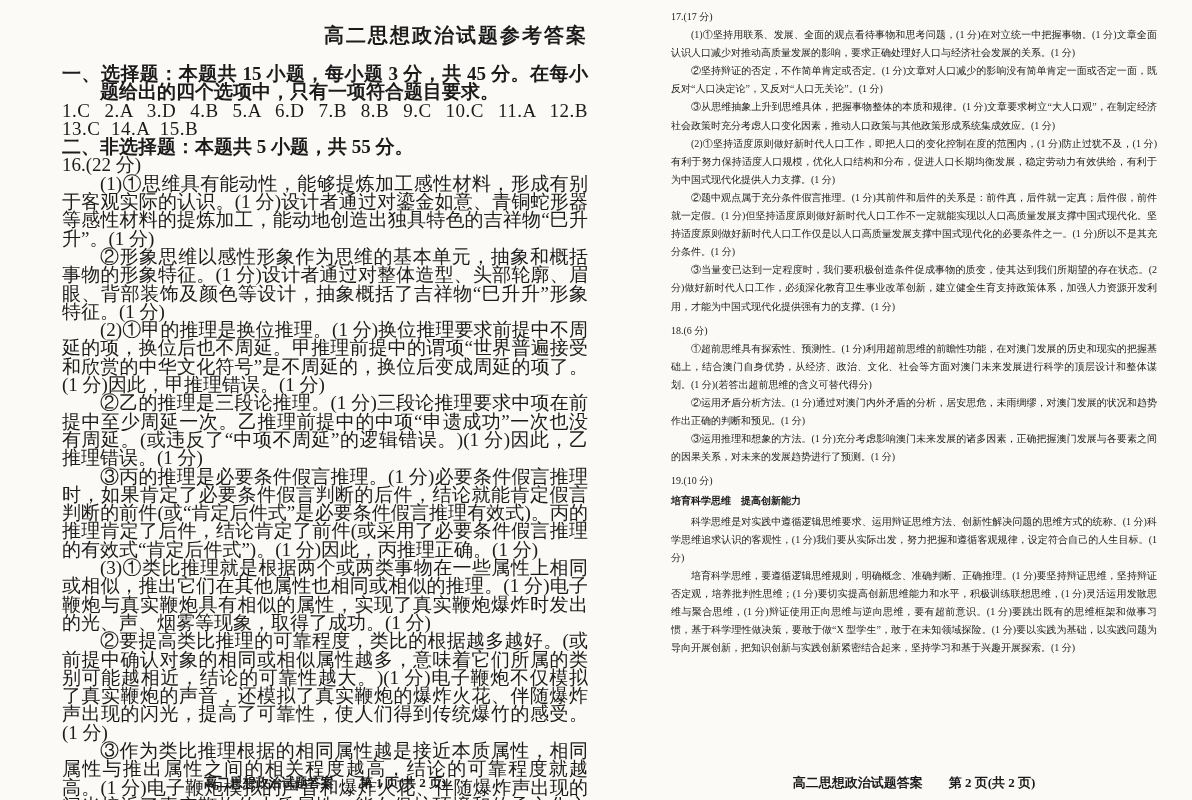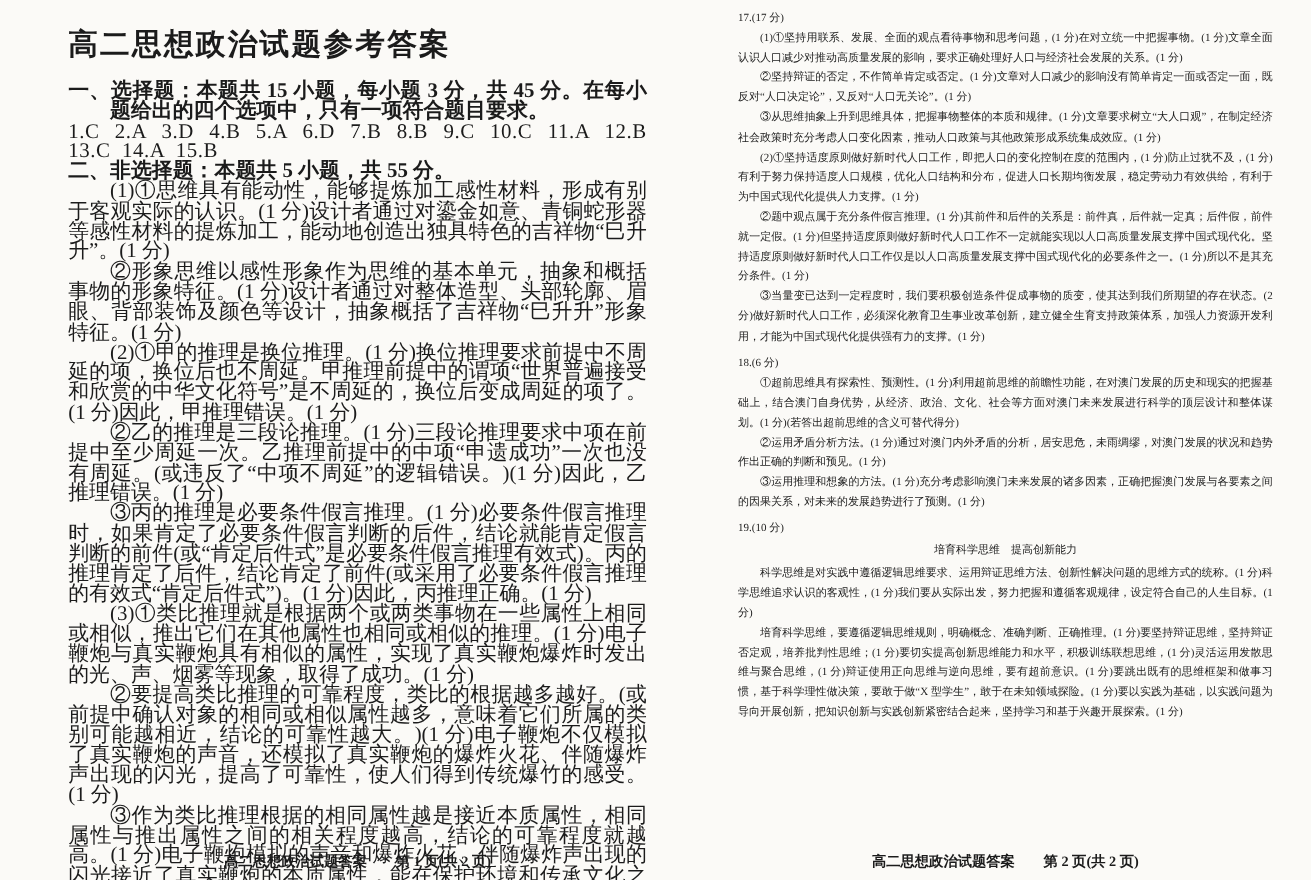--- a/index.html
+++ b/index.html
@@ -11,35 +11,35 @@
     position: relative;
     font-family: "Liberation Serif", "DejaVu Serif", serif;
     color: #1b1b1b;
   }
   .col { position: absolute; }
   #page-left  { left: 62px;  top: 16px; width: 526px; }
   #page-right { left: 671px; top: 8px;  width: 486px; }
 
   .doc-title {
     margin: 6px 0 16px;
-    text-align: left;
-    font-size: 27px;
+    text-align: right;
+    font-size: 20px;
     font-weight: 700;
     letter-spacing: 2px;
   }
 
   p { margin: 0; text-align: justify; }
   #page-left  p { font-size: 19px;   line-height: 18.3px; }
   #page-right p { font-size: 10px; line-height: 18.1px; }
 
   .hang { font-weight: 700; padding-left: 2em; text-indent: -2em; }
   .para { text-indent: 2em; }
   .answers { white-space: pre-wrap; letter-spacing: 0.5px; }
   .qhead { text-indent: 0; }
-  .essay-title { text-align: center; font-weight: 400; margin: 2px 0 2px; text-indent: 0; }
+  .essay-title { font-weight: 700; margin: 2px 0 2px; text-indent: 0; }
   .gap { height: 6px; }
 
   .footer {
     position: absolute;
     top: 774px;
     text-align: center;
     font-size: 13px;
     font-weight: 700;
   }
   #footer-left  { left: 62px;  width: 526px; }
@@ -48,20 +48,21 @@
 </head>
 <body>
 
 <div class="col" id="page-left">
   <h1 class="doc-title">高二思想政治试题参考答案</h1>
 
   <p class="hang">一、选择题：本题共 15 小题，每小题 3 分，共 45 分。在每小题给出的四个选项中，只有一项符合题目要求。</p>
   <p class="answers">1.C  2.A  3.D  4.B  5.A  6.D  7.B  8.B  9.C  10.C  11.A  12.B  13.C  14.A  15.B</p>
   <p class="hang">二、非选择题：本题共 5 小题，共 55 分。</p>
 
+  <p class="qhead">16.(22 分)</p>
   <p class="para">(1)①思维具有能动性，能够提炼加工感性材料，形成有别于客观实际的认识。(1 分)设计者通过对鎏金如意、青铜蛇形器等感性材料的提炼加工，能动地创造出独具特色的吉祥物“巳升升”。(1 分)</p>
   <p class="para">②形象思维以感性形象作为思维的基本单元，抽象和概括事物的形象特征。(1 分)设计者通过对整体造型、头部轮廓、眉眼、背部装饰及颜色等设计，抽象概括了吉祥物“巳升升”形象特征。(1 分)</p>
   <p class="para">(2)①甲的推理是换位推理。(1 分)换位推理要求前提中不周延的项，换位后也不周延。甲推理前提中的谓项“世界普遍接受和欣赏的中华文化符号”是不周延的，换位后变成周延的项了。(1 分)因此，甲推理错误。(1 分)</p>
   <p class="para">②乙的推理是三段论推理。(1 分)三段论推理要求中项在前提中至少周延一次。乙推理前提中的中项“申遗成功”一次也没有周延。(或违反了“中项不周延”的逻辑错误。)(1 分)因此，乙推理错误。(1 分)</p>
   <p class="para">③丙的推理是必要条件假言推理。(1 分)必要条件假言推理时，如果肯定了必要条件假言判断的后件，结论就能肯定假言判断的前件(或“肯定后件式”是必要条件假言推理有效式)。丙的推理肯定了后件，结论肯定了前件(或采用了必要条件假言推理的有效式“肯定后件式”)。(1 分)因此，丙推理正确。(1 分)</p>
   <p class="para">(3)①类比推理就是根据两个或两类事物在一些属性上相同或相似，推出它们在其他属性也相同或相似的推理。(1 分)电子鞭炮与真实鞭炮具有相似的属性，实现了真实鞭炮爆炸时发出的光、声、烟雾等现象，取得了成功。(1 分)</p>
   <p class="para">②要提高类比推理的可靠程度，类比的根据越多越好。(或前提中确认对象的相同或相似属性越多，意味着它们所属的类别可能越相近，结论的可靠性越大。)(1 分)电子鞭炮不仅模拟了真实鞭炮的声音，还模拟了真实鞭炮的爆炸火花、伴随爆炸声出现的闪光，提高了可靠性，使人们得到传统爆竹的感受。(1 分)</p>
   <p class="para">③作为类比推理根据的相同属性越是接近本质属性，相同属性与推出属性之间的相关程度越高，结论的可靠程度就越高。(1 分)电子鞭炮模拟的声音和爆炸火花、伴随爆炸声出现的闪光接近了真实鞭炮的本质属性，能在保护环境和传承文化之间找到平衡点。(1 分)</p>
 </div>
 

